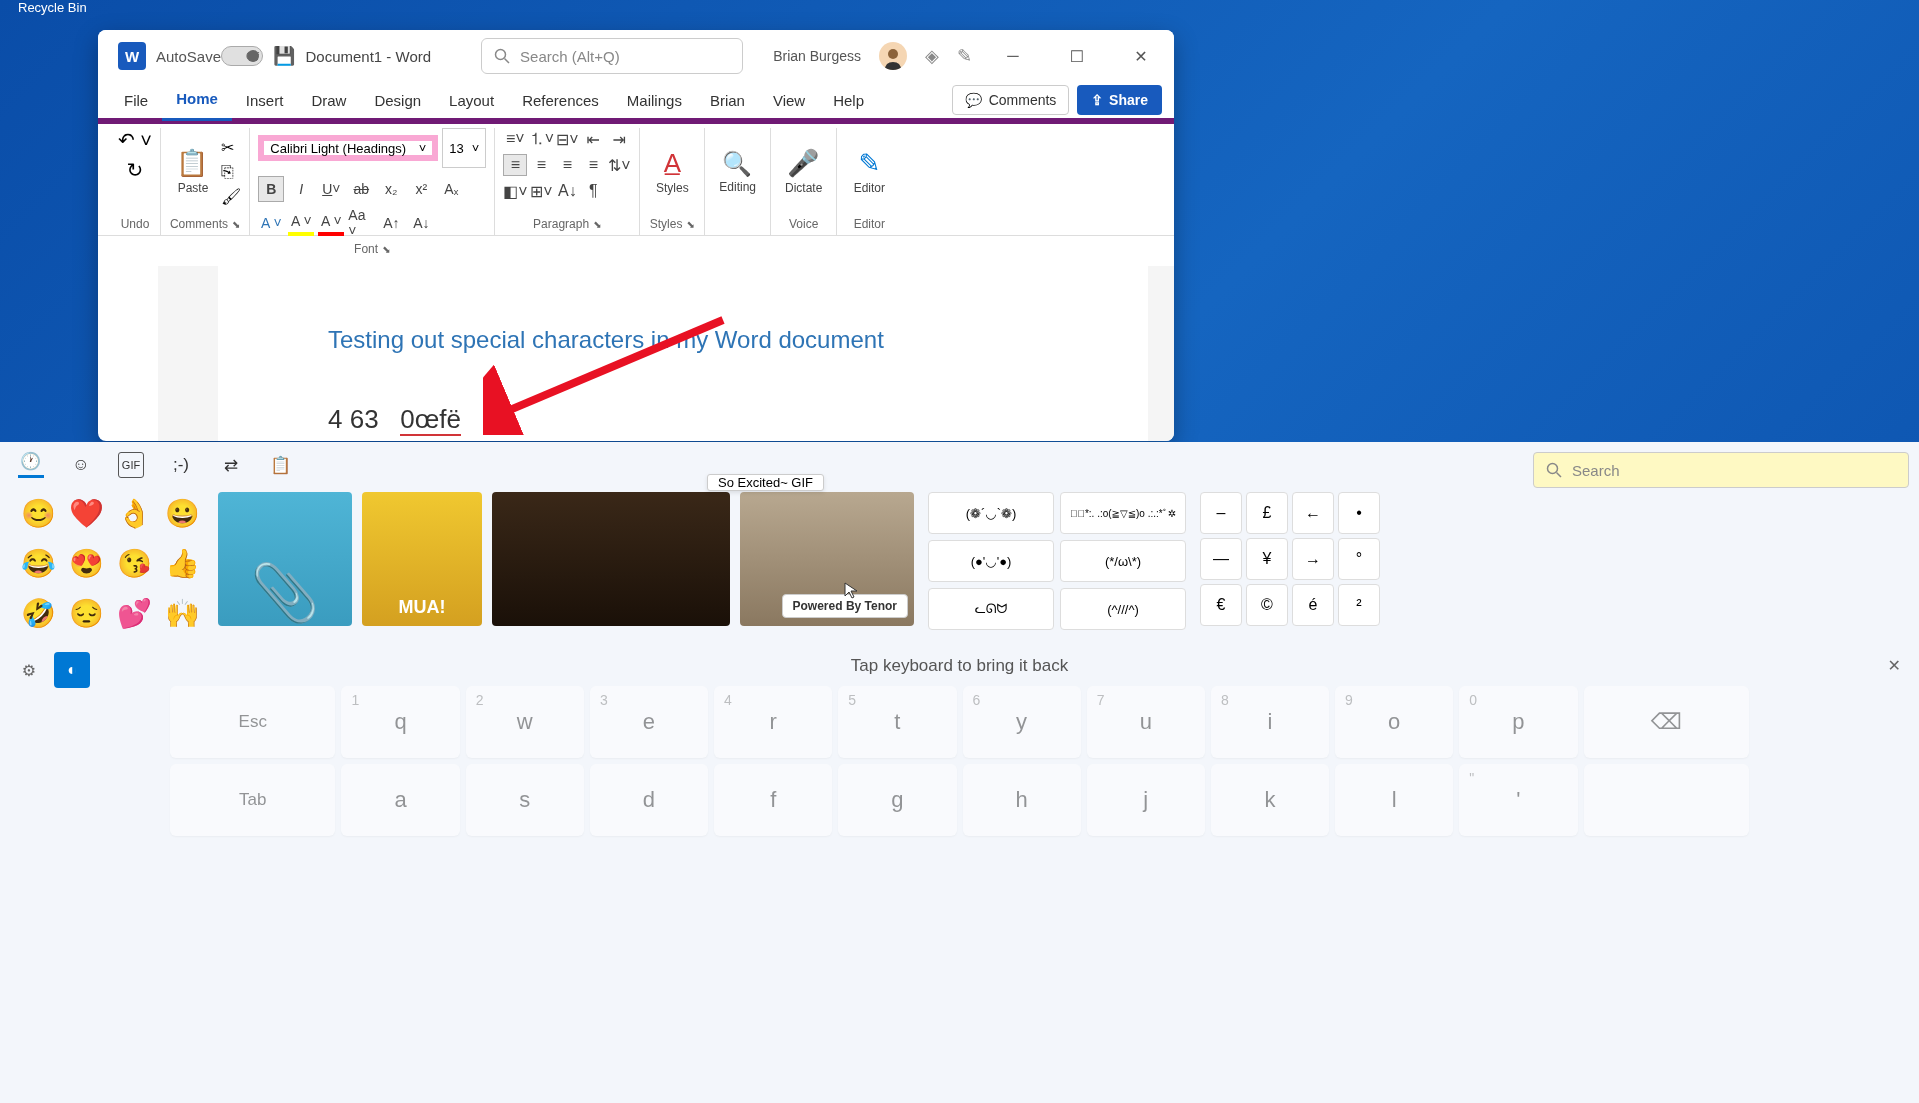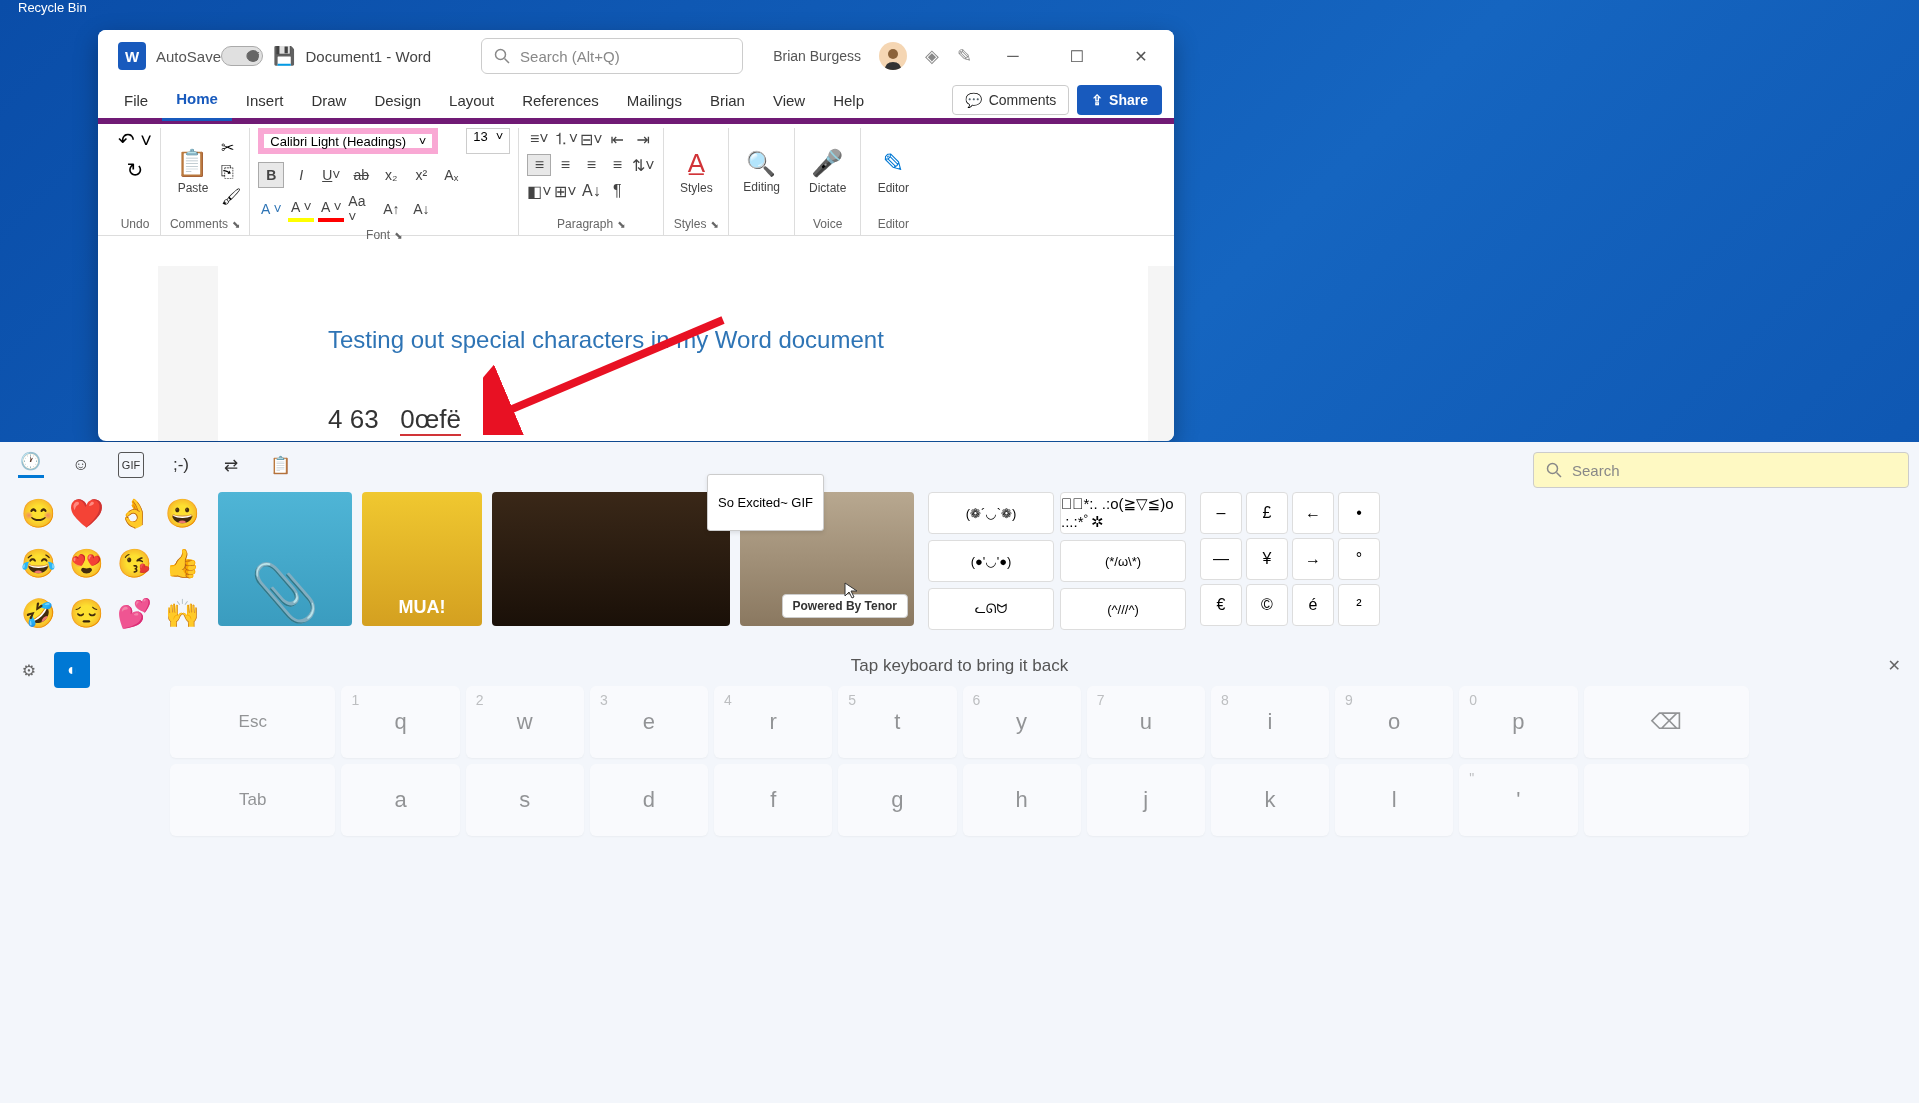--- a/index.html
+++ b/index.html
@@ -26,21 +26,21 @@
     .menu-right { margin-left: auto; display: flex; gap: 8px; }
     .comments-btn { display: flex; align-items: center; gap: 6px; padding: 6px 12px; border: 1px solid #ccc; border-radius: 4px; font-size: 14px; color: #333; }
     .share-btn { display: flex; align-items: center; gap: 6px; padding: 6px 14px; background: #185abd; color: white; border-radius: 4px; font-size: 14px; font-weight: 600; }
     .ribbon { display: flex; height: 112px; padding: 4px 12px 0 12px; background: white; border-bottom: 1px solid #ddd; }
     .ribbon-group { display: flex; flex-direction: column; border-right: 1px solid #ddd; padding: 0 8px; }
     .ribbon-group-content { flex: 1; display: flex; align-items: center; gap: 4px; }
     .ribbon-group-label { font-size: 12px; color: #666; text-align: center; padding: 2px 0 4px 0; display: flex; justify-content: center; align-items: center; gap: 4px; }
     .ribbon-btn { display: flex; flex-direction: column; align-items: center; justify-content: center; padding: 4px 6px; font-size: 12px; color: #444; gap: 2px; }
     .ribbon-btn-lg { min-width: 48px; height: 70px; }
     .font-dropdown { width: 180px; height: 26px; border: 6px solid #f9a8d4; font-size: 13px; padding: 0 6px; display: flex; align-items: center; justify-content: space-between; }
-    .size-dropdown { width: 44px; height: 26px; border: 1px solid #ccc; font-size: 13px; padding: 0 6px; display: flex; align-items: flex-start; justify-content: space-between; margin-left: 24px; }
+    .size-dropdown { width: 44px; height: 40px; border: 1px solid #ccc; font-size: 13px; padding: 0 6px; display: flex; align-items: center; justify-content: space-between; }
     .font-row { display: flex; gap: 4px; align-items: center; margin-bottom: 4px; }
     .fmt-btn { width: 26px; height: 26px; display: flex; align-items: center; justify-content: center; font-size: 14px; color: #444; }
     .fmt-btn.bold { font-weight: bold; border: 1px solid #aaa; background: #e8e8e8; }
     .para-btn { width: 24px; height: 22px; display: flex; align-items: center; justify-content: center; color: #444; }
     .ribbon-collapse { position: absolute; right: 18px; bottom: 8px; color: #888; }
     .document-area { position: absolute; top: 236px; left: 60px; right: 0; bottom: 0; background: #f5f5f5; display: flex; justify-content: flex-start; padding-left: 0; }
     .page { width: 930px; background: white; padding: 60px 110px; margin-left: 60px; }
     .doc-heading { color: #2e74b5; font-size: 24px; font-weight: normal; margin-bottom: 50px; }
     .doc-text { font-size: 26px; color: #333; }
     .doc-text .underlined { border-bottom: 2px solid #d13438; }
@@ -52,21 +52,21 @@
     .emoji-search { position: absolute; right: 10px; top: 10px; width: 376px; height: 36px; border: 1px solid #ccc; border-radius: 4px; background: #fef9c3; display: flex; align-items: center; padding: 0 12px; color: #888; font-size: 15px; gap: 10px; }
     .emoji-content { display: flex; padding: 8px 18px; gap: 14px; align-items: flex-start; }
     .emoji-grid { display: grid; grid-template-columns: repeat(4, 42px); gap: 8px 6px; }
     .emoji-cell { width: 42px; height: 42px; display: flex; align-items: center; justify-content: center; font-size: 28px; }
     .gif-row { display: flex; gap: 10px; position: relative; }
     .gif-item { width: 130px; height: 134px; border-radius: 4px; background: #999; display: flex; align-items: flex-end; justify-content: center; color: white; font-weight: bold; font-size: 18px; overflow: hidden; position: relative; }
     .gif-item.g1 { background: linear-gradient(#4fb5d6, #3a9cbf); width: 134px; }
     .gif-item.g2 { background: linear-gradient(#f0c830, #d4a020); width: 120px; }
     .gif-item.g3 { background: linear-gradient(#3a2818, #1a1008); width: 238px; }
     .gif-item.g4 { background: linear-gradient(#b8a890, #8a7860); width: 174px; }
-    .gif-tooltip { position: absolute; top: -18px; right: 90px; background: white; border: 1px solid #ccc; padding: 20px 10px; font-size: 13px; border-radius: 3px; box-shadow: 0 2px 4px rgba(0,0,0,0.1); z-index: 10; }
+    .gif-tooltip { position: absolute; top: -18px; right: 90px; background: white; border: 1px solid #ccc; padding: 0 10px; font-size: 13px; border-radius: 3px; box-shadow: 0 2px 4px rgba(0,0,0,0.1); z-index: 10; }
     .tenor-badge { position: absolute; bottom: 8px; right: 6px; background: white; color: #333; font-size: 12px; padding: 4px 10px; border-radius: 4px; border: 1px solid #ccc; }
     .kaomoji-grid { display: grid; grid-template-columns: repeat(2, 126px); gap: 6px; }
     .kaomoji-cell { height: 42px; border: 1px solid #ddd; background: white; border-radius: 4px; display: flex; align-items: center; justify-content: center; font-size: 13px; }
     .symbol-grid { display: grid; grid-template-columns: repeat(4, 42px); gap: 4px; }
     .symbol-cell { width: 42px; height: 42px; border: 1px solid #ddd; background: white; border-radius: 4px; display: flex; align-items: center; justify-content: center; font-size: 16px; }
     .keyboard-hint { text-align: center; font-size: 17px; color: #555; padding: 14px 0 10px 0; position: relative; }
     .close-panel { position: absolute; right: 18px; top: 14px; color: #666; font-size: 16px; }
     .settings-row { position: absolute; left: 14px; top: 210px; display: flex; gap: 10px; align-items: center; }
     .settings-btn { width: 30px; height: 30px; display: flex; align-items: center; justify-content: center; color: #666; }
     .mode-btn { width: 36px; height: 36px; background: #0078d4; border-radius: 4px; display: flex; align-items: center; justify-content: center; color: white; }
@@ -330,21 +330,21 @@
       <div class="gif-item g4">
         <div class="tenor-badge">Powered By Tenor</div>
         <svg style="position:absolute;top:90px;left:104px" width="18" height="18">
             <path d="M1,1 L1,14 L5,10 L8,16 L10,15 L7,9 L13,9 Z" fill="white" stroke="#333"></path>
           </svg>
       </div>
     </div>
 
     <div class="kaomoji-grid">
       <div class="kaomoji-cell">(❁´◡`❁)</div>
-      <div class="kaomoji-cell" style="font-size:15px">✲ﾟ*:. .:o(≧▽≦)o .:.:*ﾟ✲</div>
+      <div class="kaomoji-cell" style="font-size:10px">✲ﾟ*:. .:o(≧▽≦)o .:.:*ﾟ✲</div>
       <div class="kaomoji-cell">(●'◡'●)</div>
       <div class="kaomoji-cell">(*/ω\*)</div>
       <div class="kaomoji-cell">ᓚᘏᗢ</div>
       <div class="kaomoji-cell">(^///^)</div>
     </div>
 
     <div class="symbol-grid">
       <div class="symbol-cell">–</div>
       <div class="symbol-cell">£</div>
       <div class="symbol-cell">←</div>

